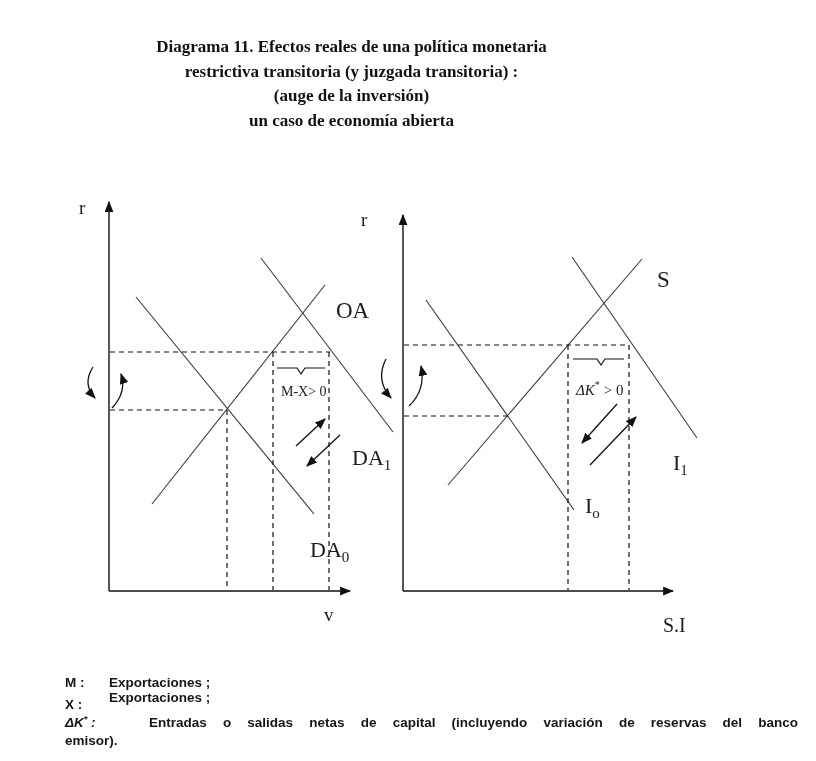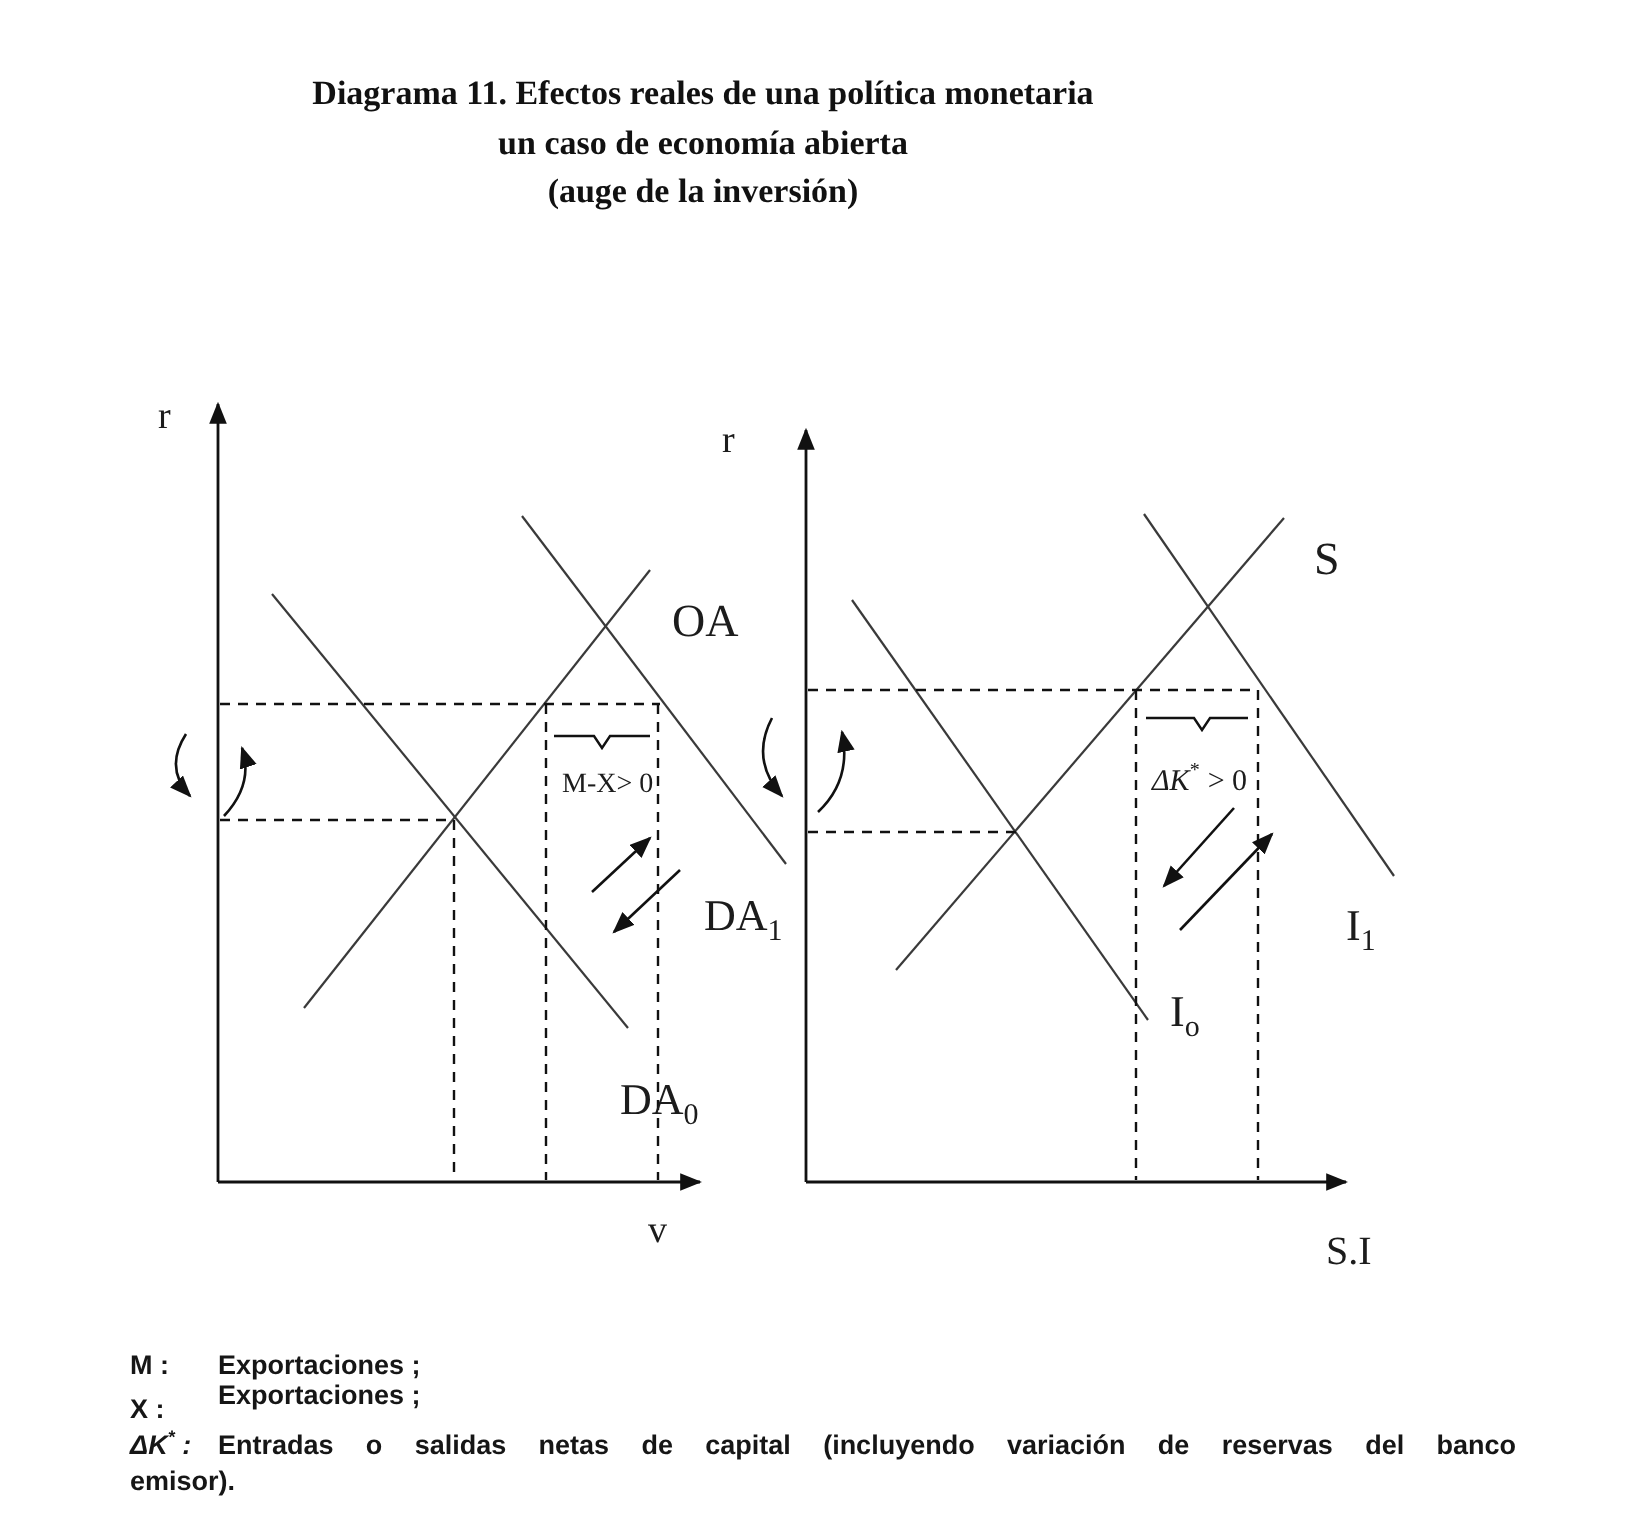--- a/index.html
+++ b/index.html
@@ -13,34 +13,35 @@
     left:60px;top:35px;width:583px;text-align:center;
     font-family:"Liberation Serif", serif;font-weight:bold;
     font-size:17px;line-height:24.5px;color:#111;
   }
   
   .legend-text{
     font-family:"Liberation Sans", sans-serif;font-weight:bold;
     font-size:13.5px;line-height:15px;color:#161616;white-space:nowrap;
   }
   .legend-just{
-    white-space:normal;text-align:justify;text-align-last:justify;
+    white-space:normal;text-align:justify;text-align-last:justify;margin-left:40px;
   }
   .legend-text sup{font-size:9px;line-height:0;}
   svg text{fill:#1c1c1c;}
 </style>
 </head>
 <body>
 
 <div id="page">
 
   <div id="title-block" class="abs">
     <div>Diagrama 11.  Efectos reales de una política monetaria</div>
+    <div>restrictiva transitoria (y juzgada transitoria) :</div>
+    <div>(auge de la inversión)</div>
     <div>un caso de  economía abierta</div>
-    <div>(auge de la inversión)</div>
   </div>
 
   <svg class="abs" style="left:0;top:0" width="816" height="665" viewBox="0 0 816 665">
     <defs>
       <marker id="ah" viewBox="0 0 10 8" refX="9" refY="4" markerWidth="11" markerHeight="9" orient="auto" markerUnits="userSpaceOnUse">
         <path d="M0,0 L10,4 L0,8 Z" fill="#111"></path>
       </marker>
     </defs>
 
     <g>

